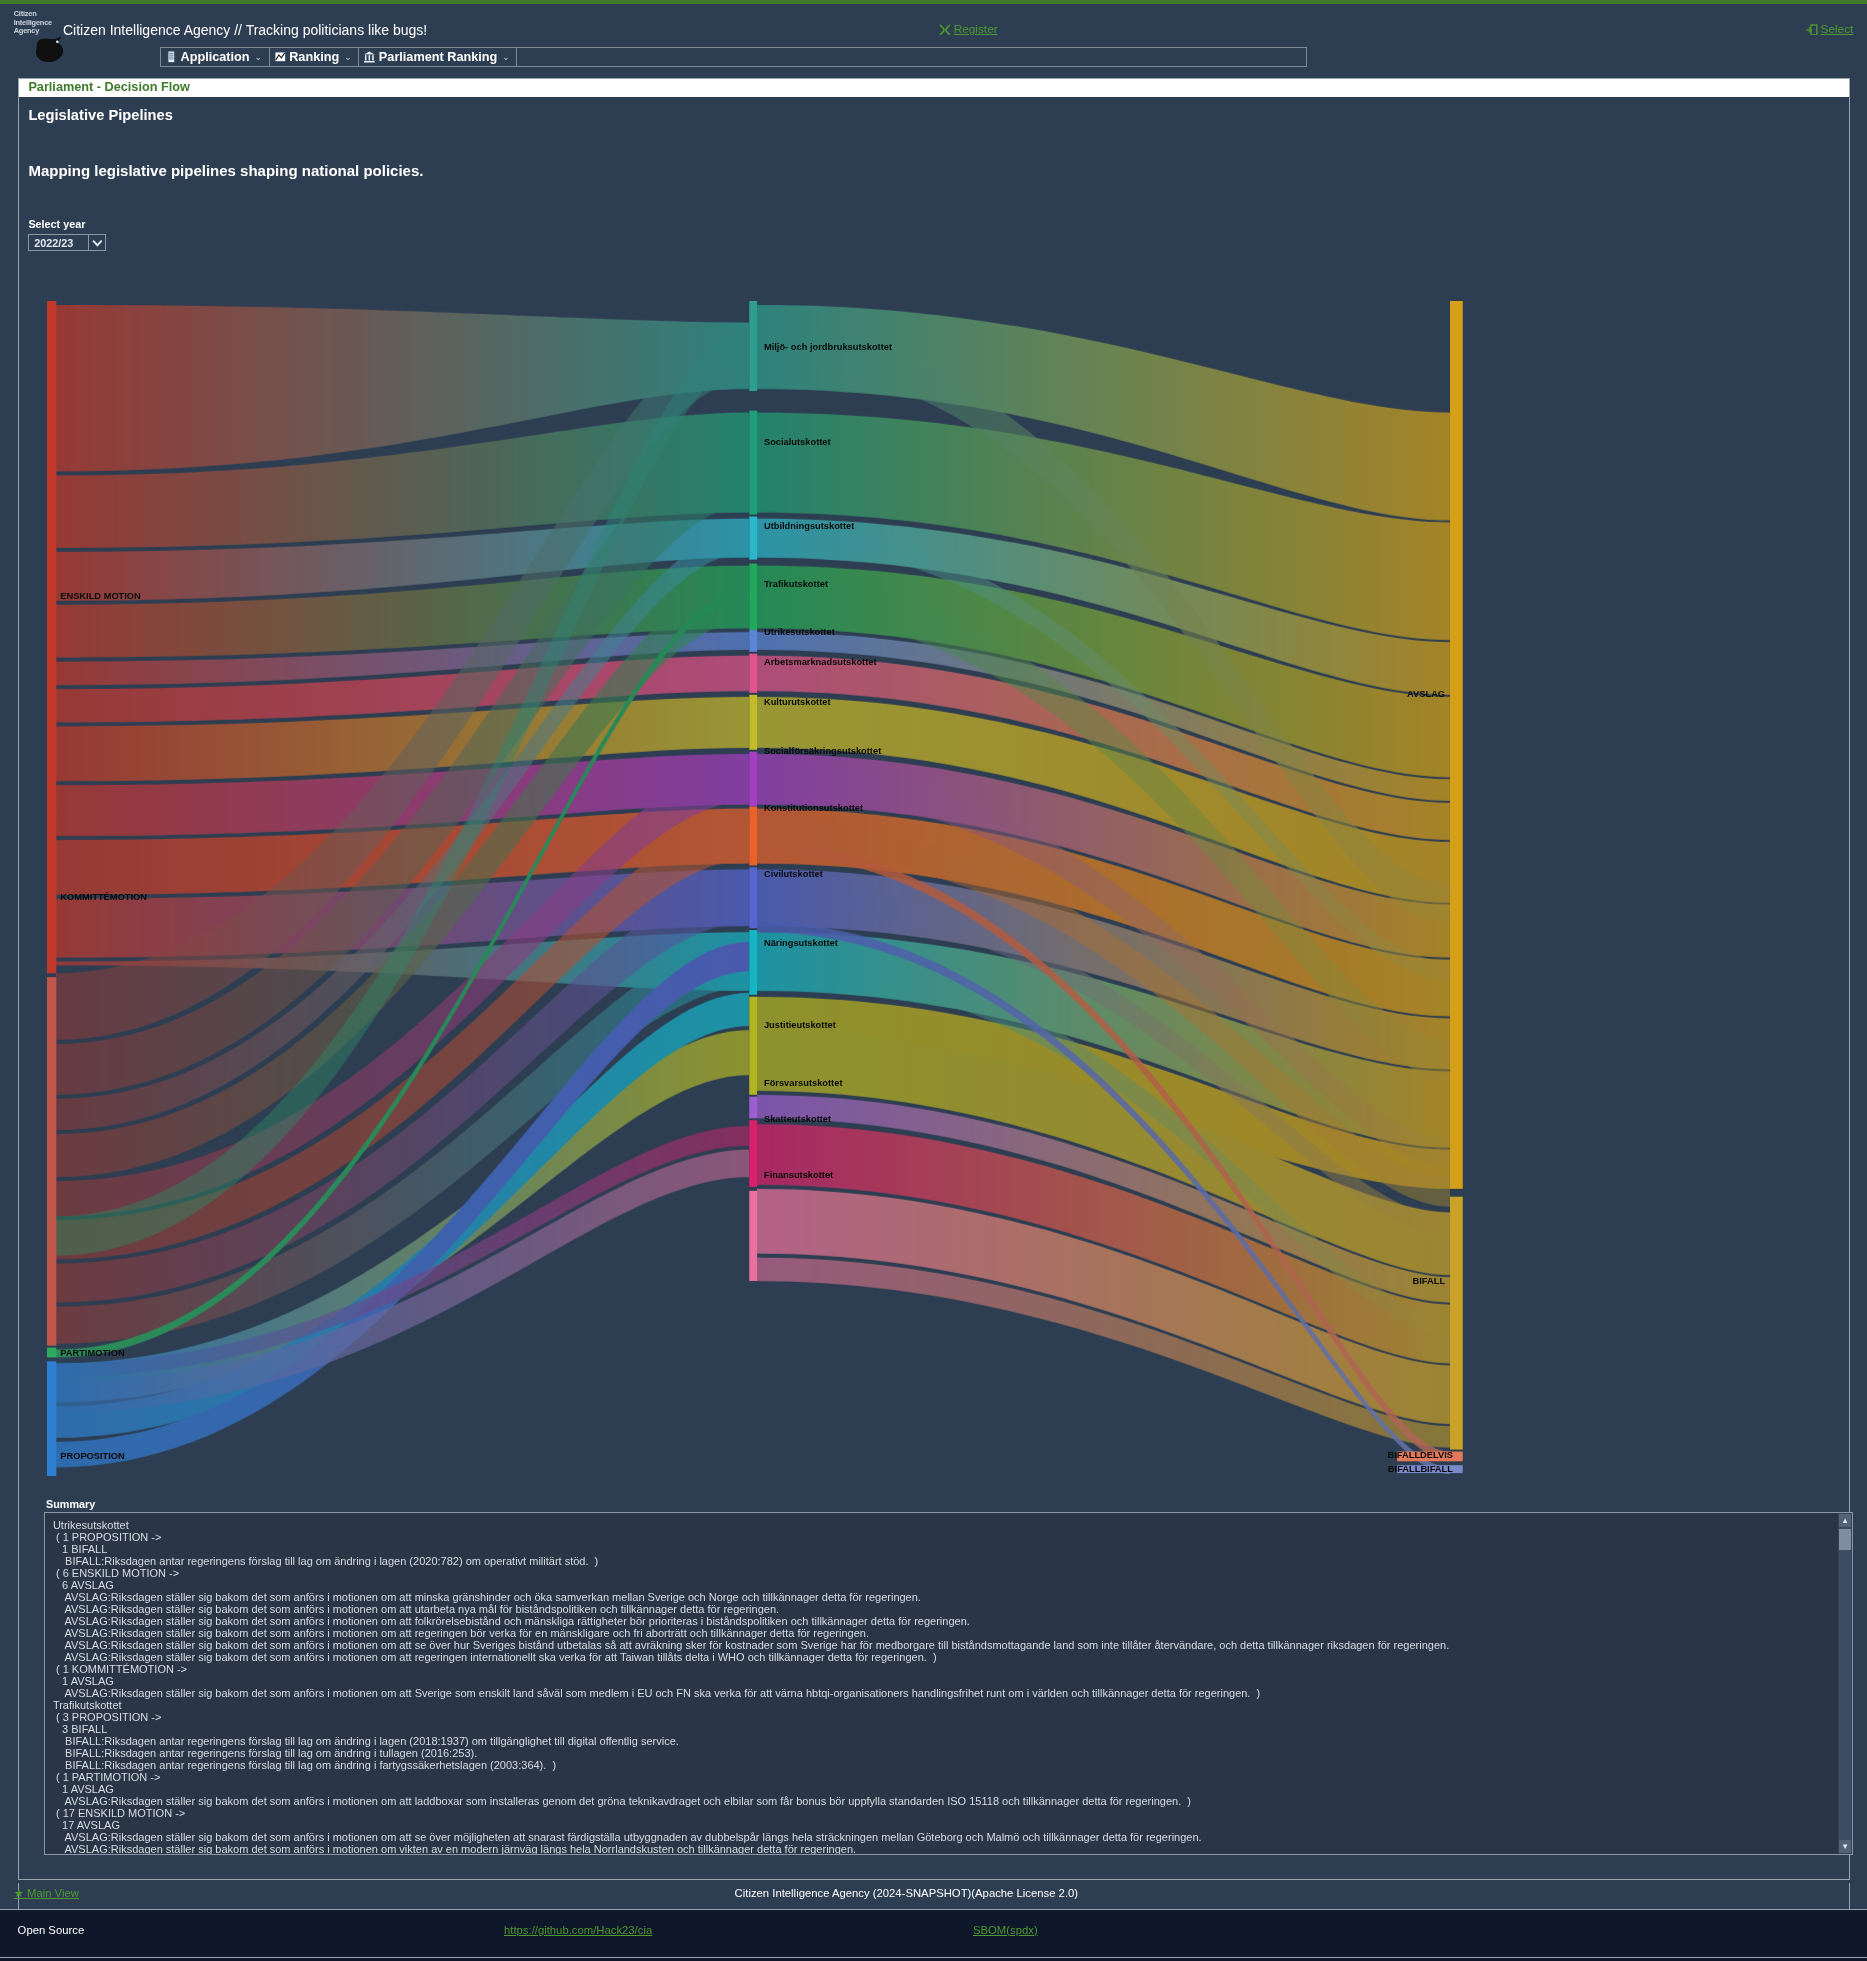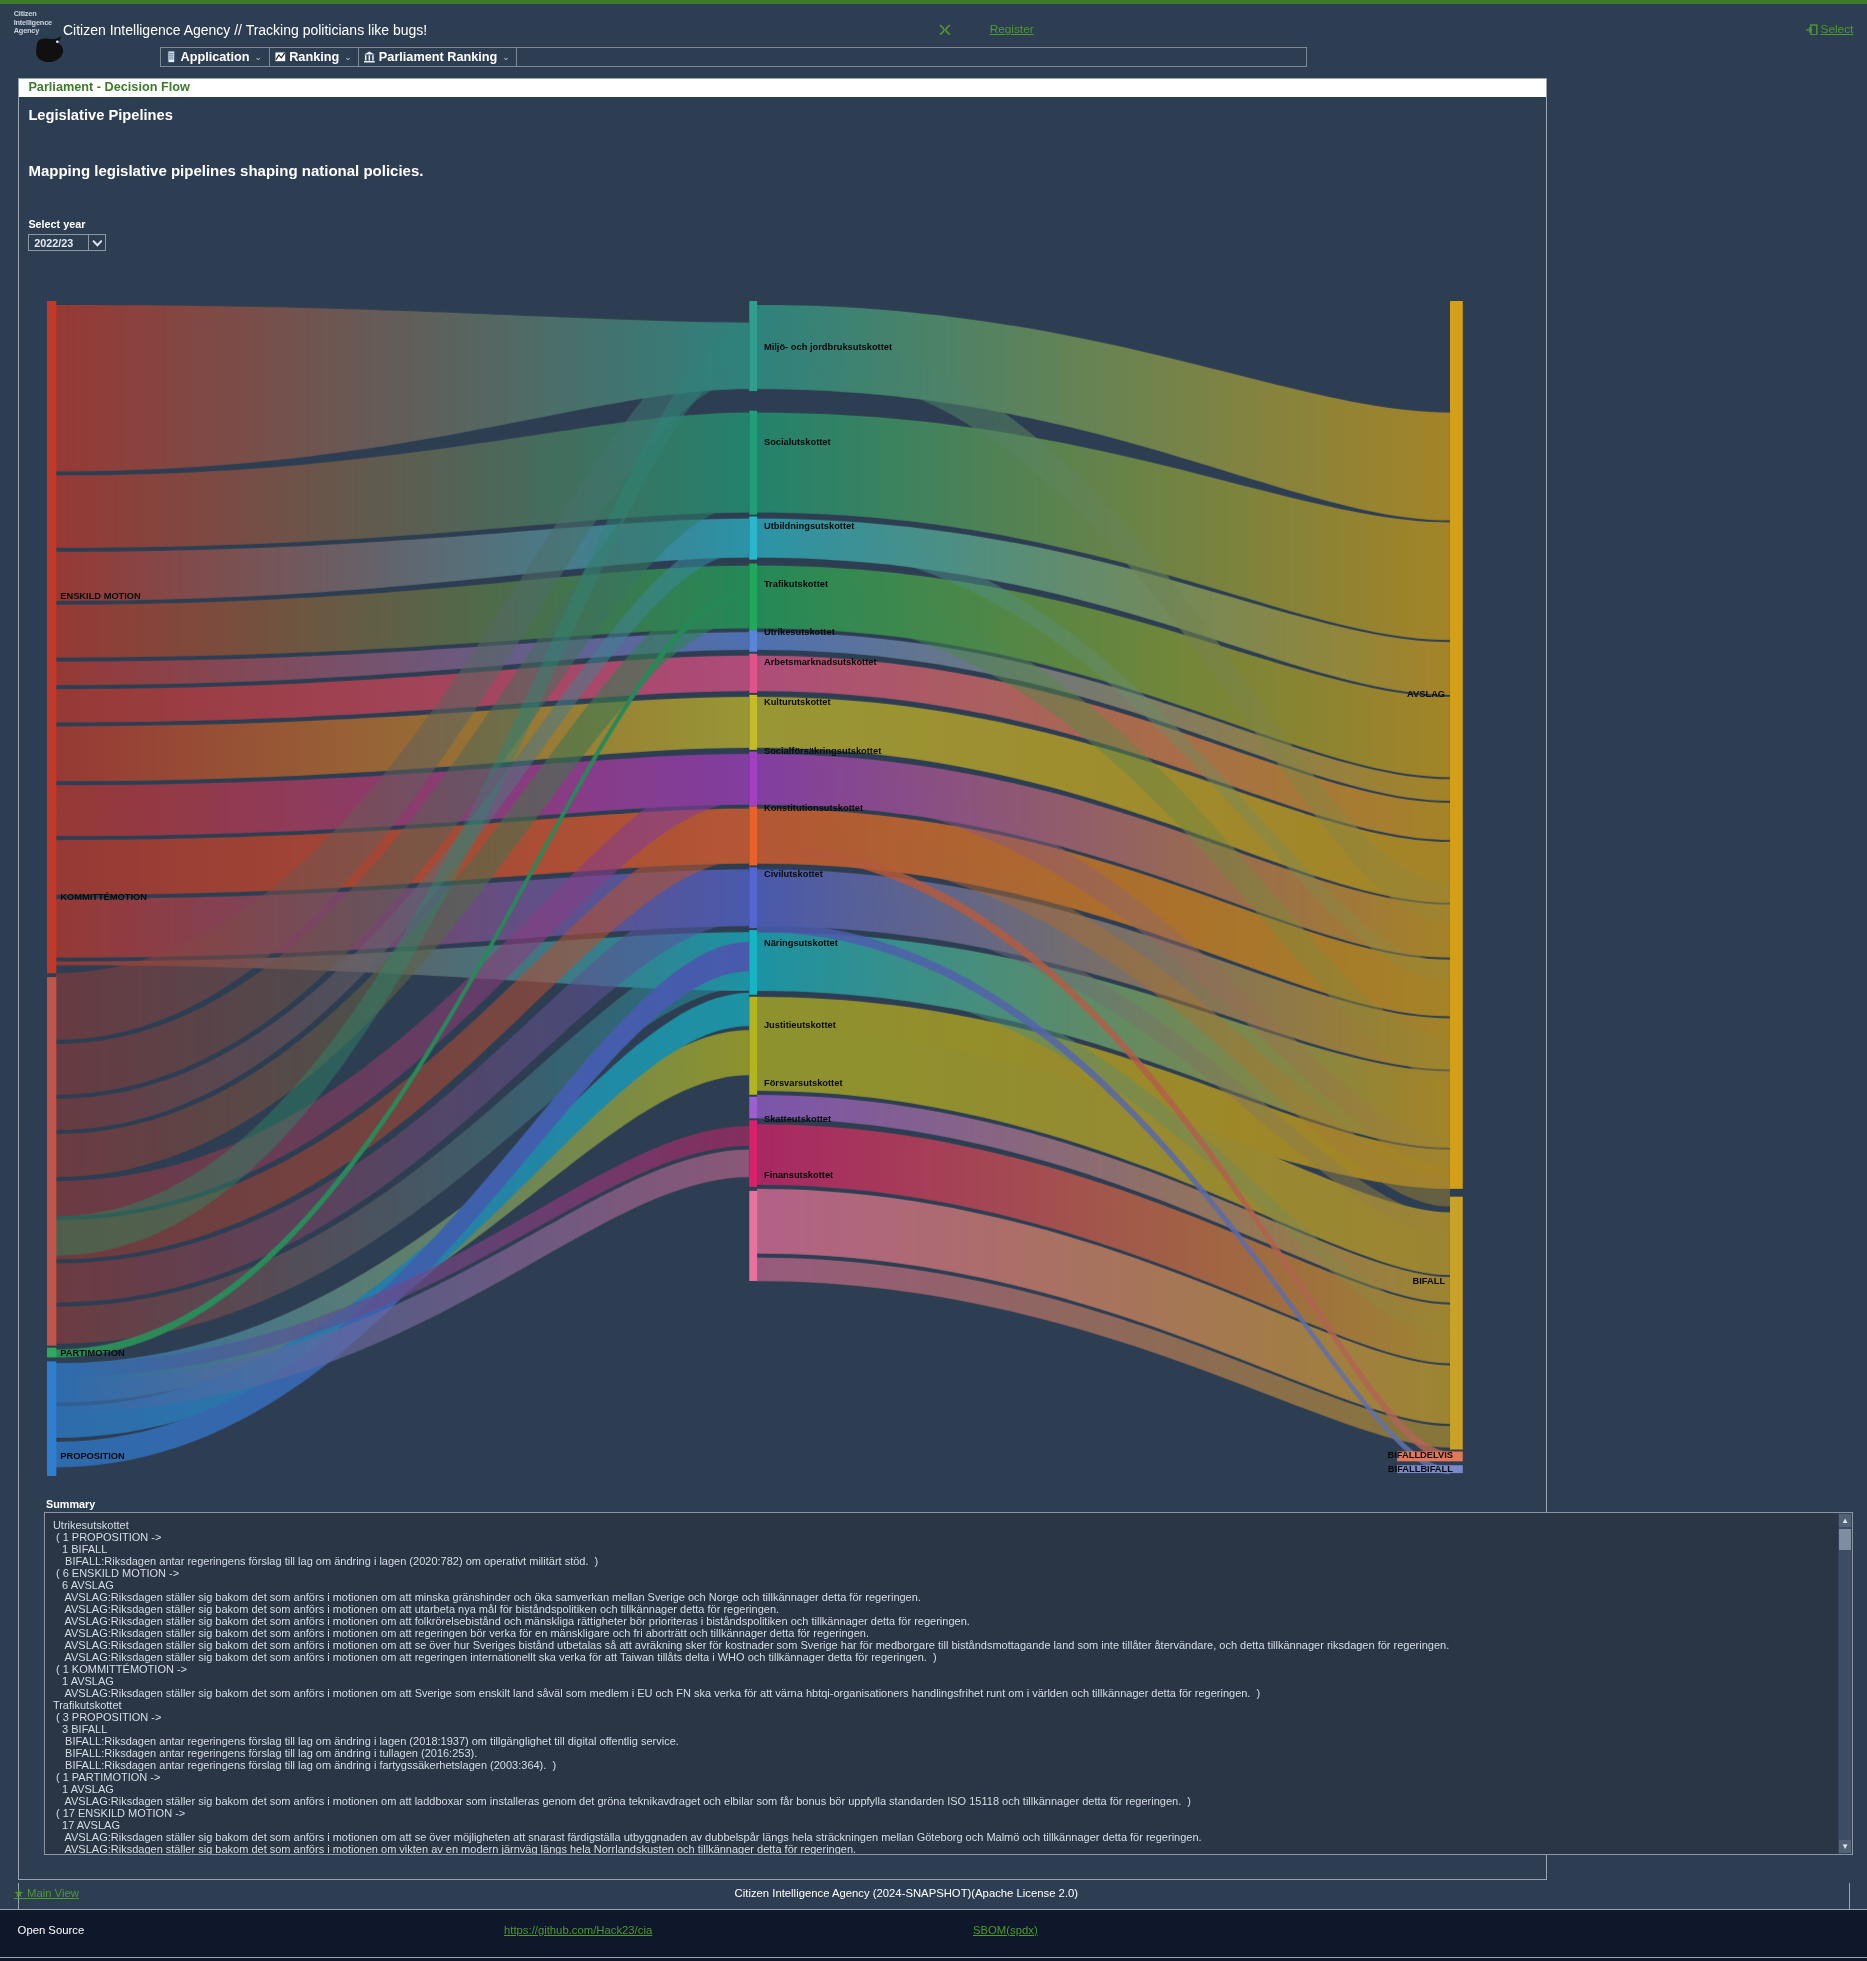--- a/index.html
+++ b/index.html
@@ -35,21 +35,21 @@
     position:absolute; left:17.6px; top:23.5px; width:39px; height:33px;
   }
   .site-title {
     position:absolute; left:63px; top:18.6px;
     color:#ffffff; font-size:14px; font-weight:normal; white-space:nowrap;
   }
   .register-link {
     position:absolute; left:939px; top:18.6px;
     color:#4e9a2f; font-size:11.8px; text-decoration:none; white-space:nowrap;
   }
-  .register-link .txt { text-decoration: underline; margin-left: 36px; }
+  .register-link .txt { text-decoration: underline; }
   .login-link {
     position:absolute; right:13.7px; top:18.6px;
     color:#4e9a2f; font-size:11.8px; text-decoration:none; white-space:nowrap;
   }
   .login-link .txt { text-decoration: underline; }
   .ico { display:inline-block; vertical-align:-2px; margin-right:2.9px; }
 
   
   .menubar {
     position:absolute; left:160px; top:43px; width:1147px; height:20.6px;
@@ -61,21 +61,21 @@
     padding:0 6.9px 0 3.9px;
     color:#ffffff; font-size:12.7px; font-weight:bold;
     border-right:1px solid #7d8894;
     white-space:nowrap; cursor:pointer;
   }
   .menuitem .caret { font-size:8.8px; color:#c6ced8; font-weight:normal; margin-left:2px;}
   .menu-ico { width:12.7px; height:13.7px; display:inline-block; position:relative; }
 
   
   .panel {
-    position:absolute; left:17.6px; top:78px; width:1529px; height:1802px;
+    position:absolute; left:17.6px; top:78px; width:1832px; height:1802px;
     border:1px solid #9aa4b0; background:#2e3e52;
   }
   .panel-tabrow {
     height:17.6px; background:#ffffff; position:relative;
   }
   .panel-tab {
     position:absolute; left:9.8px; top:1px;
     color:#3d7a2a; font-size:12.7px; font-weight:bold;
   }
   .section-title {

